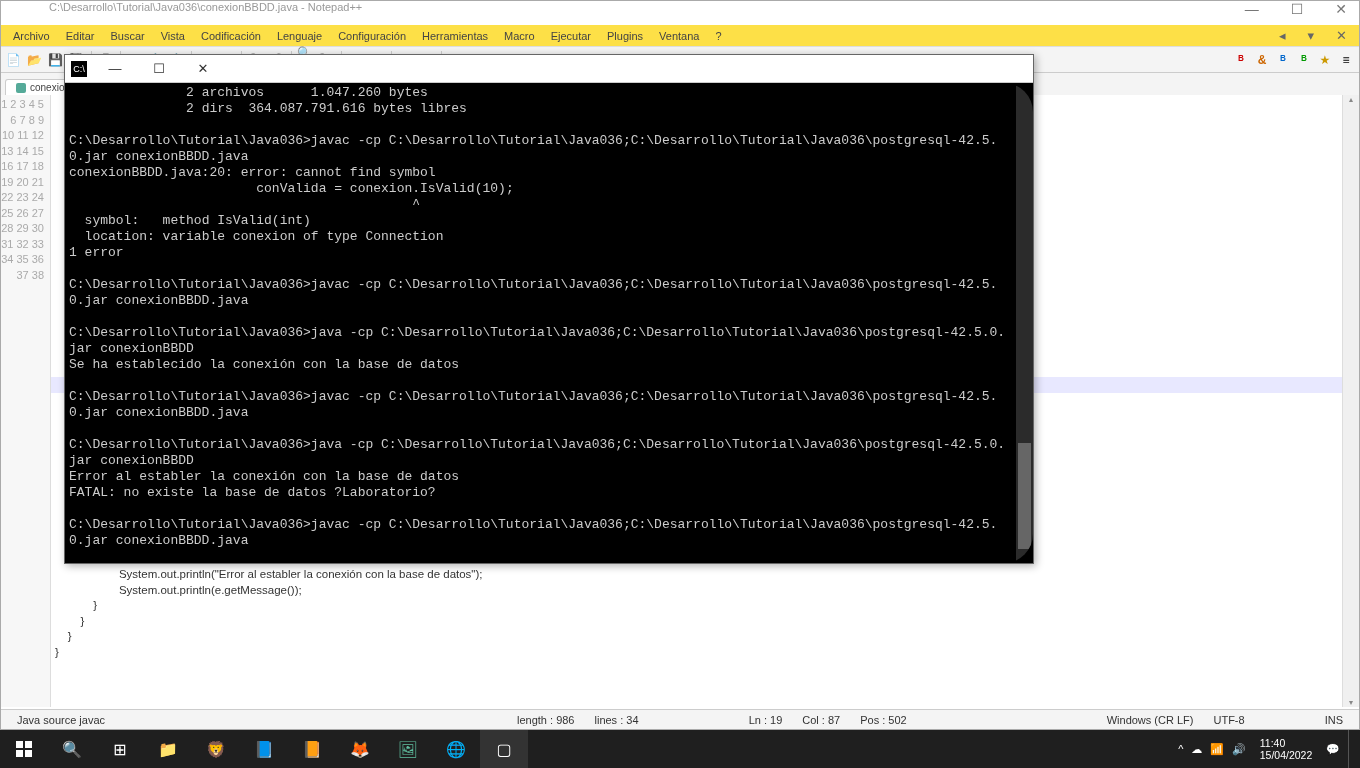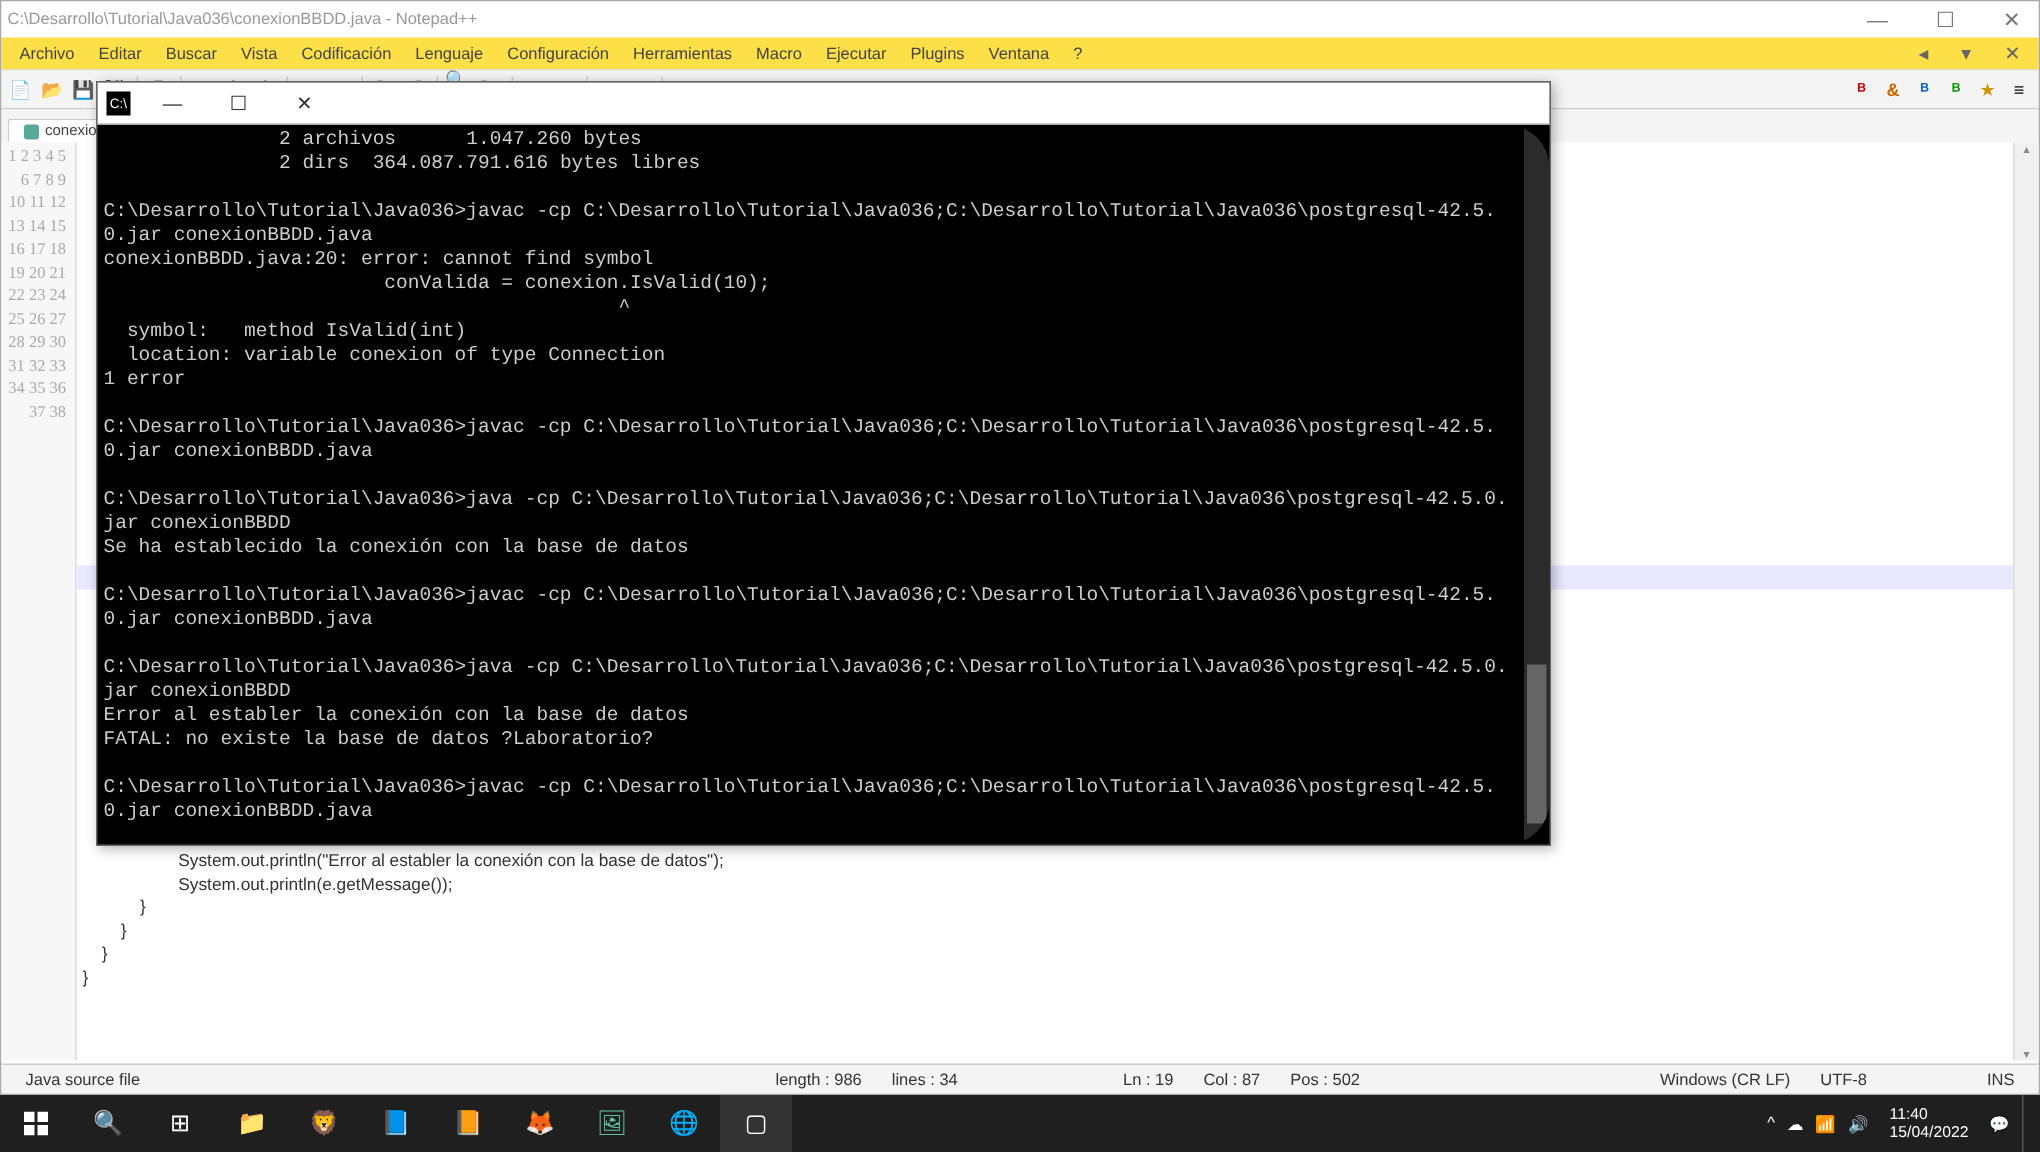--- a/index.html
+++ b/index.html
@@ -1,38 +1,38 @@
 <!DOCTYPE html>
 <html><head>
 <meta charset="utf-8">
 <style>
 * { margin: 0; padding: 0; box-sizing: border-box; font-family: "Segoe UI", Tahoma, sans-serif; }
 body { width: 1360px; height: 768px; overflow: hidden; background: #f0f0f0; position: relative; }
 
 
 .npp-window { position: absolute; top: 0; left: 0; width: 1360px; height: 730px; background: #fff; border: 1px solid #aaa; }
-.npp-titlebar { height: 24px; background: #fff; display: flex; align-items: center; padding: 0 4px; font-size: 11px; color: #999; }
+.npp-titlebar { height: 24px; background: #fff; display: flex; padding: 0 4px; font-size: 11px; color: #999; margin-left: 44px; }
 .npp-titlebar .title-text { flex: 1; }
 .npp-titlebar .win-controls { display: flex; gap: 16px; color: #777; font-size: 14px; }
 .npp-titlebar .win-controls span { cursor: default; padding: 0 8px; }
 
 .npp-menubar { height: 22px; background: #fde047; display: flex; align-items: center; padding: 0 4px; font-size: 11px; color: #444; border-bottom: 1px solid #ddd; }
 .npp-menubar span { padding: 2px 8px; cursor: default; }
 .npp-menubar .right-controls { margin-left: auto; display: flex; gap: 6px; font-size: 13px; color: #666; }
 
 .npp-toolbar { height: 26px; background: #f4f4f4; border-bottom: 1px solid #ccc; display: flex; align-items: center; padding: 0 4px; gap: 3px; }
 .npp-toolbar .tb-icon { width: 18px; height: 18px; display: inline-flex; align-items: center; justify-content: center; font-size: 12px; }
 .npp-toolbar .sep { width: 1px; height: 18px; background: #ccc; margin: 0 2px; }
 
 .npp-tabs { height: 22px; background: #f4f4f4; display: flex; align-items: flex-end; padding-left: 4px; }
 .npp-tabs .tab { background: #fff; border: 1px solid #ccc; border-bottom: none; padding: 2px 10px; font-size: 10px; color: #444; border-radius: 3px 3px 0 0; display: flex; align-items: center; gap: 4px; }
 .npp-tabs .tab .tabicon { width: 10px; height: 10px; background: #5a9; border-radius: 2px; }
 
 .npp-editor { position: absolute; top: 94px; left: 0; right: 0; bottom: 22px; background: #fff; display: flex; }
-.npp-gutter { width: 50px; background: #f7f7f7; border-right: 1px solid #ddd; font-family: Liberation Serif, serif; font-size: 11px; color: #aaa; text-align: right; padding: 2px 6px 0 0; line-height: 15.5px; }
+.npp-gutter { width: 50px; background: #f7f7f7; border-right: 1px solid #ddd; font-family: Liberation Sans, sans-serif; font-size: 11px; color: #aaa; text-align: right; padding: 2px 6px 0 0; line-height: 15.5px; }
 .npp-code { flex: 1; font-family: Consolas, monospace; font-size: 11.5px; line-height: 15.5px; padding: 2px 4px; white-space: pre; color: #333; position: relative; }
 .npp-code .hl-line { position: absolute; left: 0; right: 0; height: 15.5px; background: #e8e8ff; top: 282px; }
 .npp-scrollbar-v { width: 17px; background: #f0f0f0; border-left: 1px solid #ddd; position: relative; }
 .npp-scrollbar-v::before { content: "▴"; position: absolute; top: 0; width: 100%; text-align: center; font-size: 8px; color: #888; }
 .npp-scrollbar-v::after { content: "▾"; position: absolute; bottom: 0; width: 100%; text-align: center; font-size: 8px; color: #888; }
 
 .npp-statusbar { position: absolute; bottom: 0; left: 0; right: 0; height: 20px; background: #f4f4f4; border-top: 1px solid #ccc; display: flex; align-items: center; font-size: 11px; color: #333; padding: 0 6px; }
 .npp-statusbar .sb-cell { padding: 0 10px; }
 .npp-statusbar .sb-left { flex: 0 0 500px; }
 .npp-statusbar .sb-mid { flex: 1; }
@@ -191,21 +191,21 @@
                     System.out.println(e.getMessage());
             }
         }
     }
 }</div>
     </div>
     <div class="npp-scrollbar-v"></div>
   </div>
 
   <div class="npp-statusbar">
-    <span class="sb-cell sb-left">Java source file</span>
+    <span class="sb-cell sb-left">Java source javac</span>
     <span class="sb-cell">length : 986</span>
     <span class="sb-cell">lines : 34</span>
     <span class="sb-cell sb-mid"></span>
     <span class="sb-cell">Ln : 19</span>
     <span class="sb-cell">Col : 87</span>
     <span class="sb-cell">Pos : 502</span>
     <span class="sb-cell" style="flex:0 0 180px"></span>
     <span class="sb-cell">Windows (CR LF)</span>
     <span class="sb-cell">UTF-8</span>
     <span class="sb-cell" style="flex:0 0 60px"></span>

